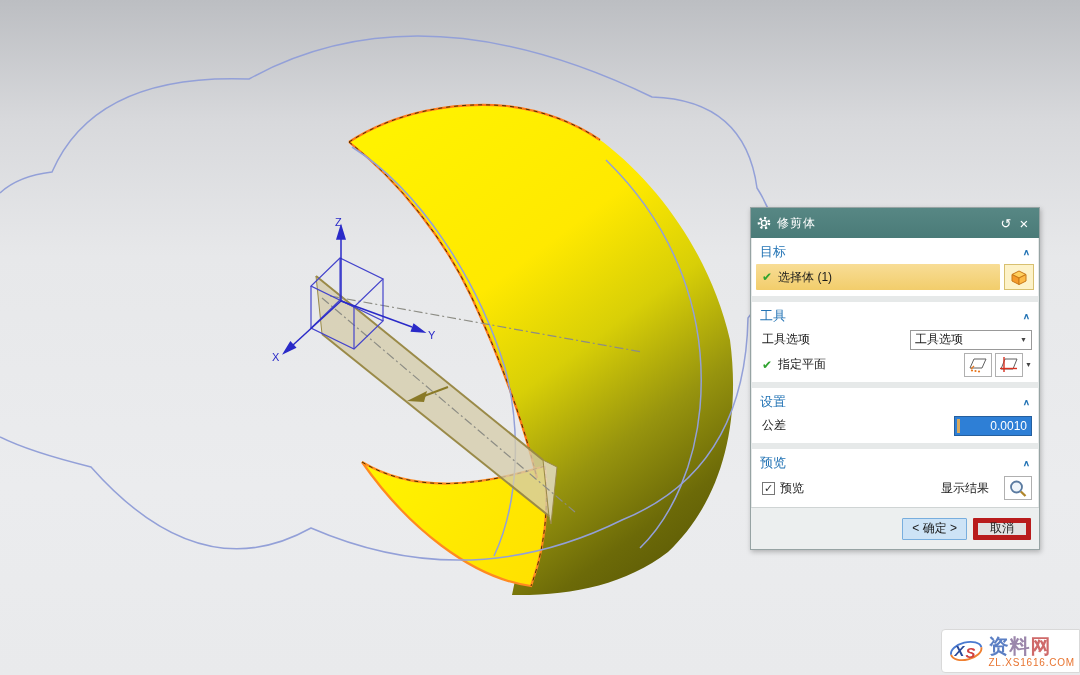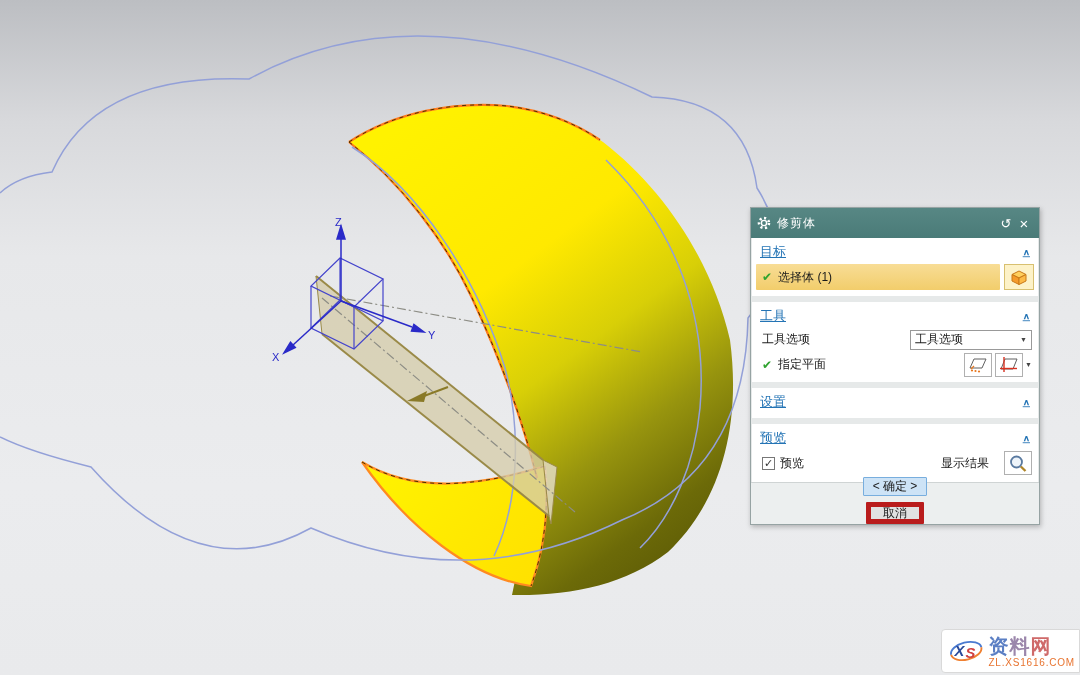--- a/index.html
+++ b/index.html
@@ -23,21 +23,21 @@
     color:#fff; display:flex; align-items:center; padding:15px 6px;
   }
   .titlebar .title { margin-left:6px; letter-spacing:1px; font-size:12px; }
   .titlebar .spacer { flex:1; }
   .tb-btn { width:18px; height:18px; display:flex; align-items:center; justify-content:center;
             color:#fff; font-size:13px; cursor:default; }
   .group { background:#fff; margin:0 1px; padding:2px 0 5px; }
   .group + .gap { height:6px; }
   .gap { height:6px; }
   .group-header { display:flex; justify-content:space-between; align-items:center;
-                  padding:3px 8px 2px 8px; color:#2474b5; font-size:13px;text-decoration:underline; }
+                  padding:3px 8px 2px 8px; color:#2474b5; font-size:13px; }
   .chev { color:#2474b5; font-size:10px; font-weight:bold; transform:scaleY(.85); }
   .row { display:flex; align-items:center; height:25px; padding:0 6px 0 10px; }
   .sel-row { height:28px; padding:0 4px; }
   .sel-highlight { flex:1; height:26px; display:flex; align-items:center; padding:0 6px;
                    background:linear-gradient(#f8dd96,#f2cd6b); border-radius:1px; }
   .check { color:#2fa32f; font-size:12px; margin-right:6px; }
   .icon-btn { width:28px; height:24px; border:1px solid #b0b0b0; background:#fff;
               display:flex; align-items:center; justify-content:center; }
   .cube-btn { width:30px; height:26px; margin-left:4px; background:#fdf2c8; border:1px solid #d8c070;
               display:flex; align-items:center; justify-content:center; }
@@ -47,21 +47,21 @@
   .dropdown .dd-caret { margin-left:auto; font-size:7px; color:#444; }
   .mini-caret { font-size:7px; color:#444; margin-left:2px; }
   .tol-field { width:78px; height:20px; background:#2e7fd6; border:1px solid #255f9e;
                color:#fff; text-align:right; font-size:12px; padding:0 4px 0 8px;
                font-family:"Liberation Sans",sans-serif; position:relative; }
   .tol-wrap { position:relative; }
   .tol-cursor { position:absolute; left:3px; top:3px; width:3px; height:14px; background:#d8a85c; }
   .checkbox { width:13px; height:13px; border:1px solid #777; background:#fff; margin-right:5px;
               display:flex; align-items:center; justify-content:center; font-size:11px; color:#333; line-height:11px; }
   .footer { height:42px; border-top:1px solid #cfd4d4; background:#ecefef;
-            display:flex; align-items:center; justify-content:flex-end; gap:6px; padding:0 8px;flex-direction:column; }
+            display:flex; align-items:center; justify-content:flex-end; gap:6px; padding:0 8px; }
   .btn { height:22px; font-size:12px; display:flex; align-items:center; justify-content:center;
          border-radius:1px; padding:0 9px; }
   .btn-ok { background:#cde3f6; border:1px solid #78aede; }
   .btn-cancel { background:#e1e1e1; border:5px solid #b91c1c; padding:0 12px; }
 
   
   .watermark { position:absolute; left:941px; top:629px; width:139px; height:44px;
                background:#fff; border:1px solid #d9d9d9; border-radius:4px 0 0 4px;
                display:flex; align-items:center; padding:2px 4px; }
   .wm-text { display:flex; flex-direction:column; align-items:flex-start; margin-left:2px; }
@@ -238,20 +238,28 @@
       <span class="mini-caret">▼</span>
     </div>
   </div>
   <div class="gap"></div>
 
   <div class="group">
     <div class="group-header">
       <span>设置</span>
       <span class="chev">∧</span>
     </div>
+    <div class="row">
+      <span>公差</span>
+      <span class="flex1"></span>
+      <div class="tol-wrap">
+        <input class="tol-field" readonly="" value="0.0010" style="">
+        <div class="tol-cursor"></div>
+      </div>
+    </div>
   </div>
   <div class="gap"></div>
 
   <div class="group">
     <div class="group-header">
       <span>预览</span>
       <span class="chev">∧</span>
     </div>
     <div class="row" style="height:28px;">
       <span class="checkbox">✓</span>

